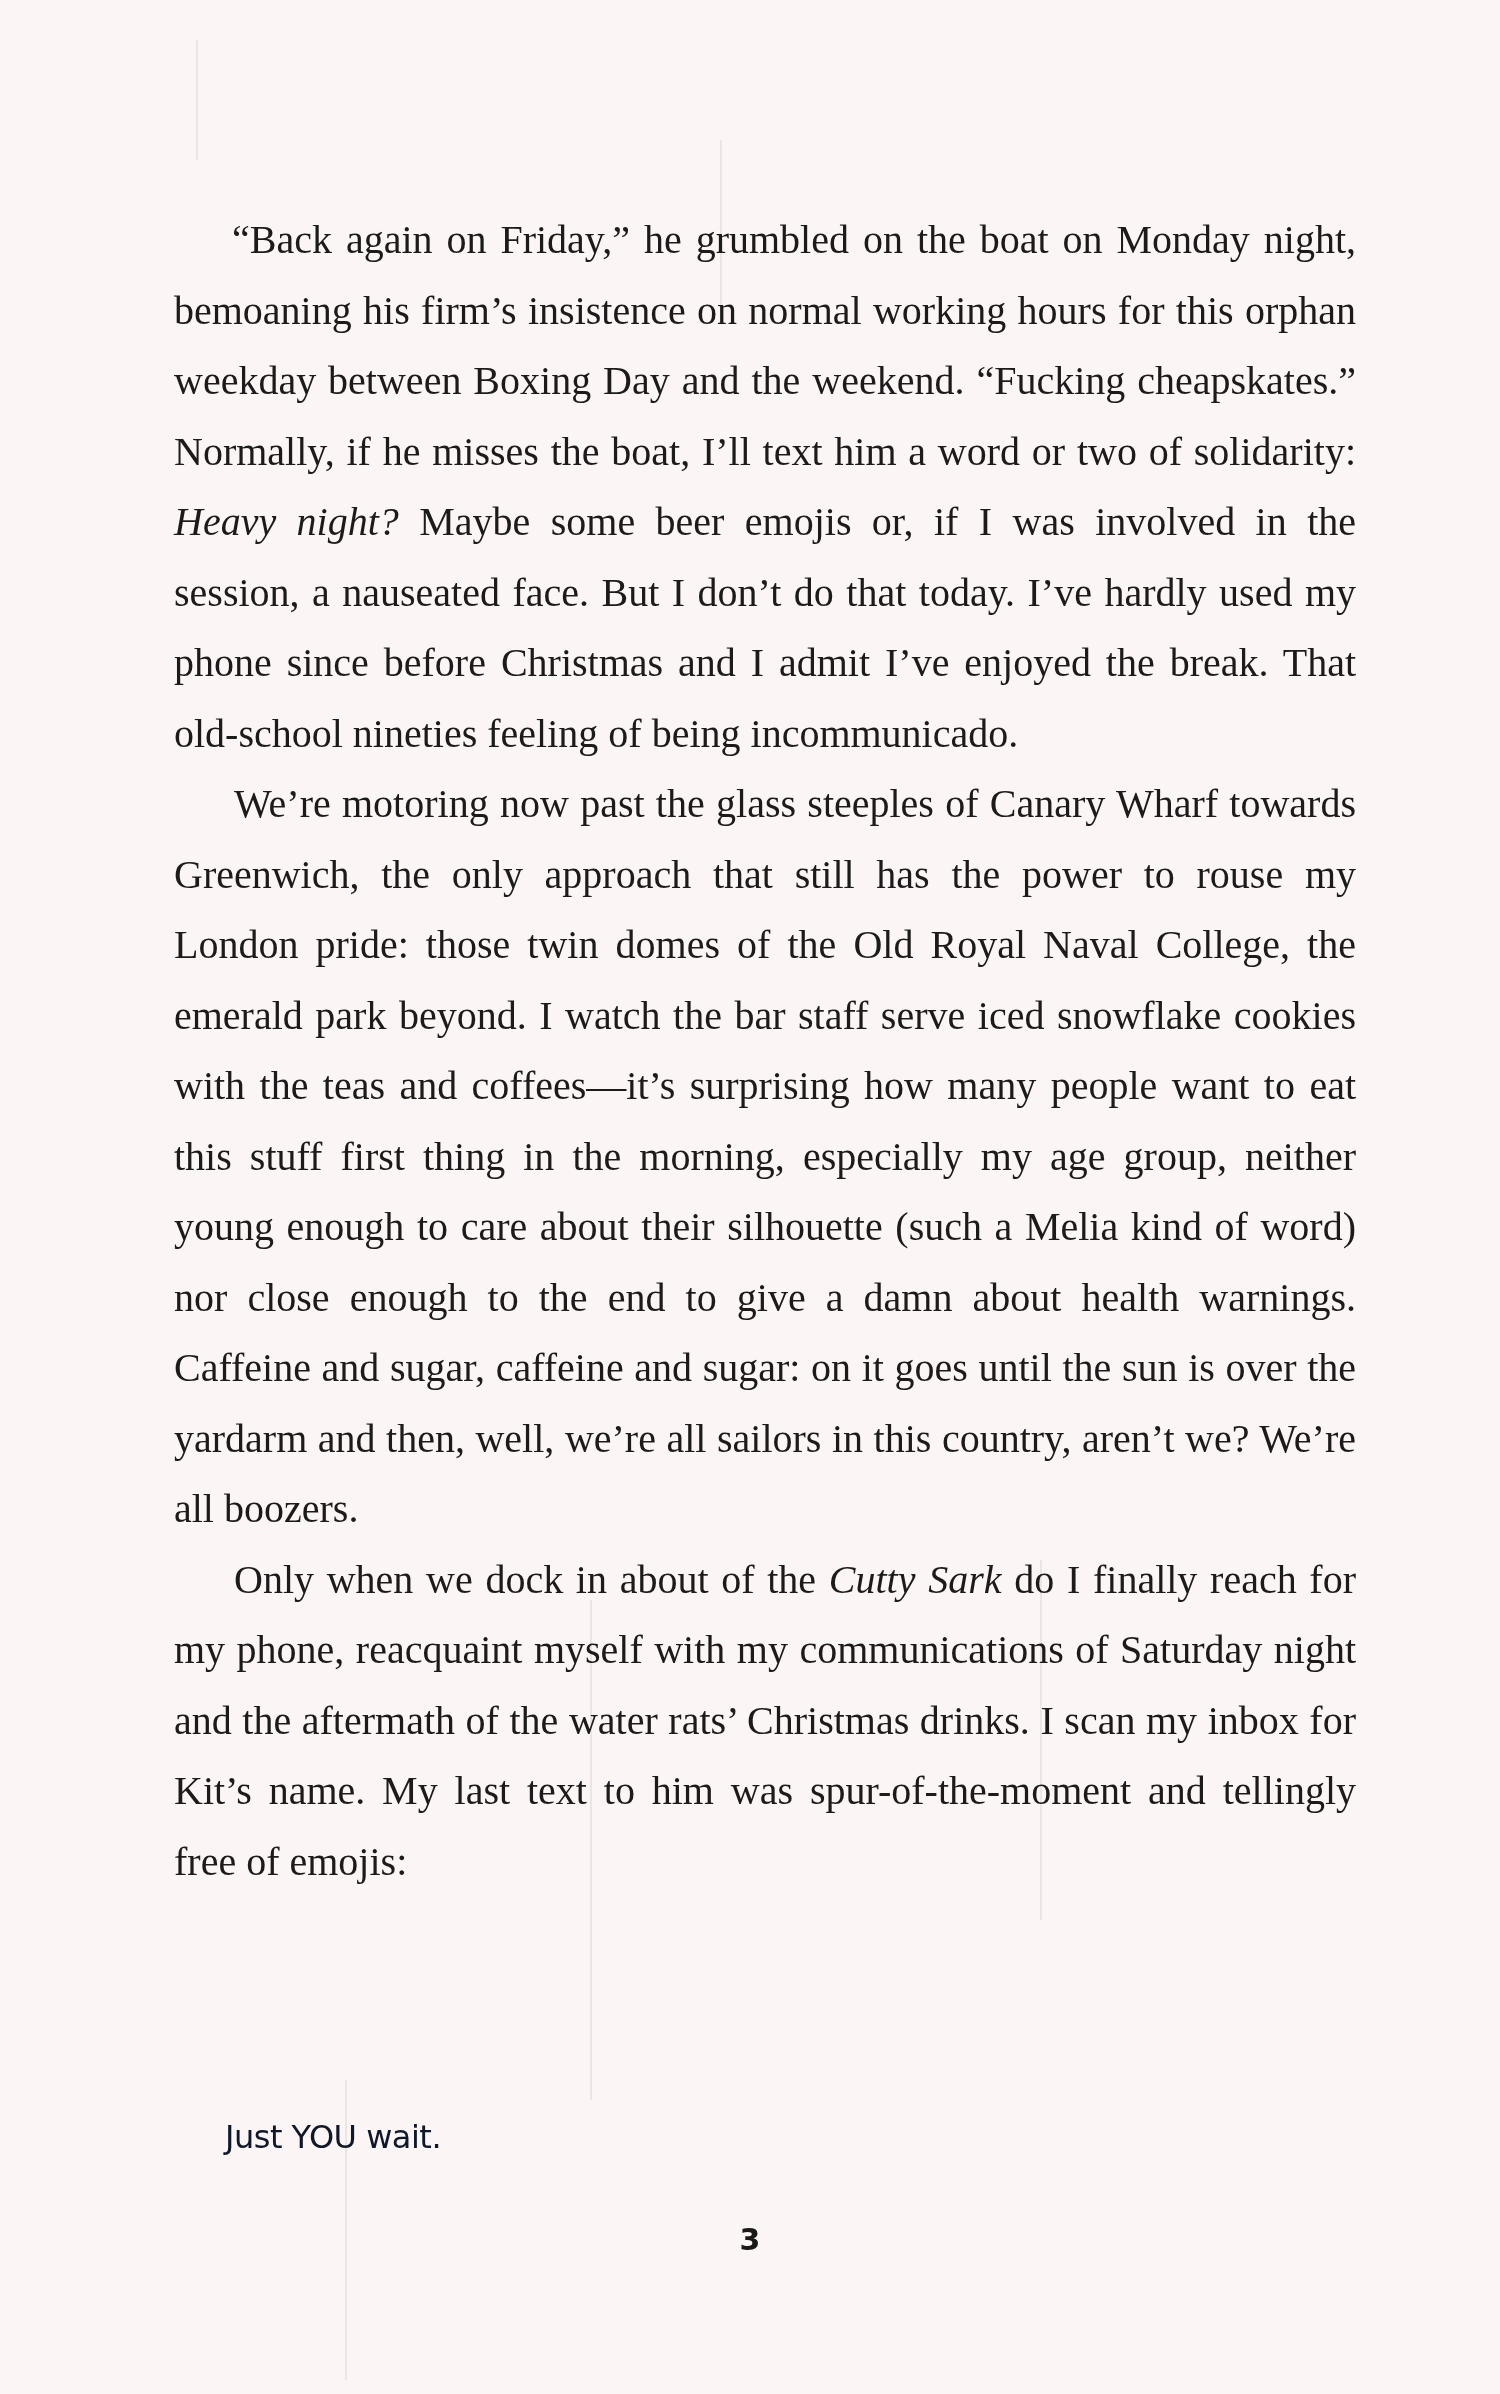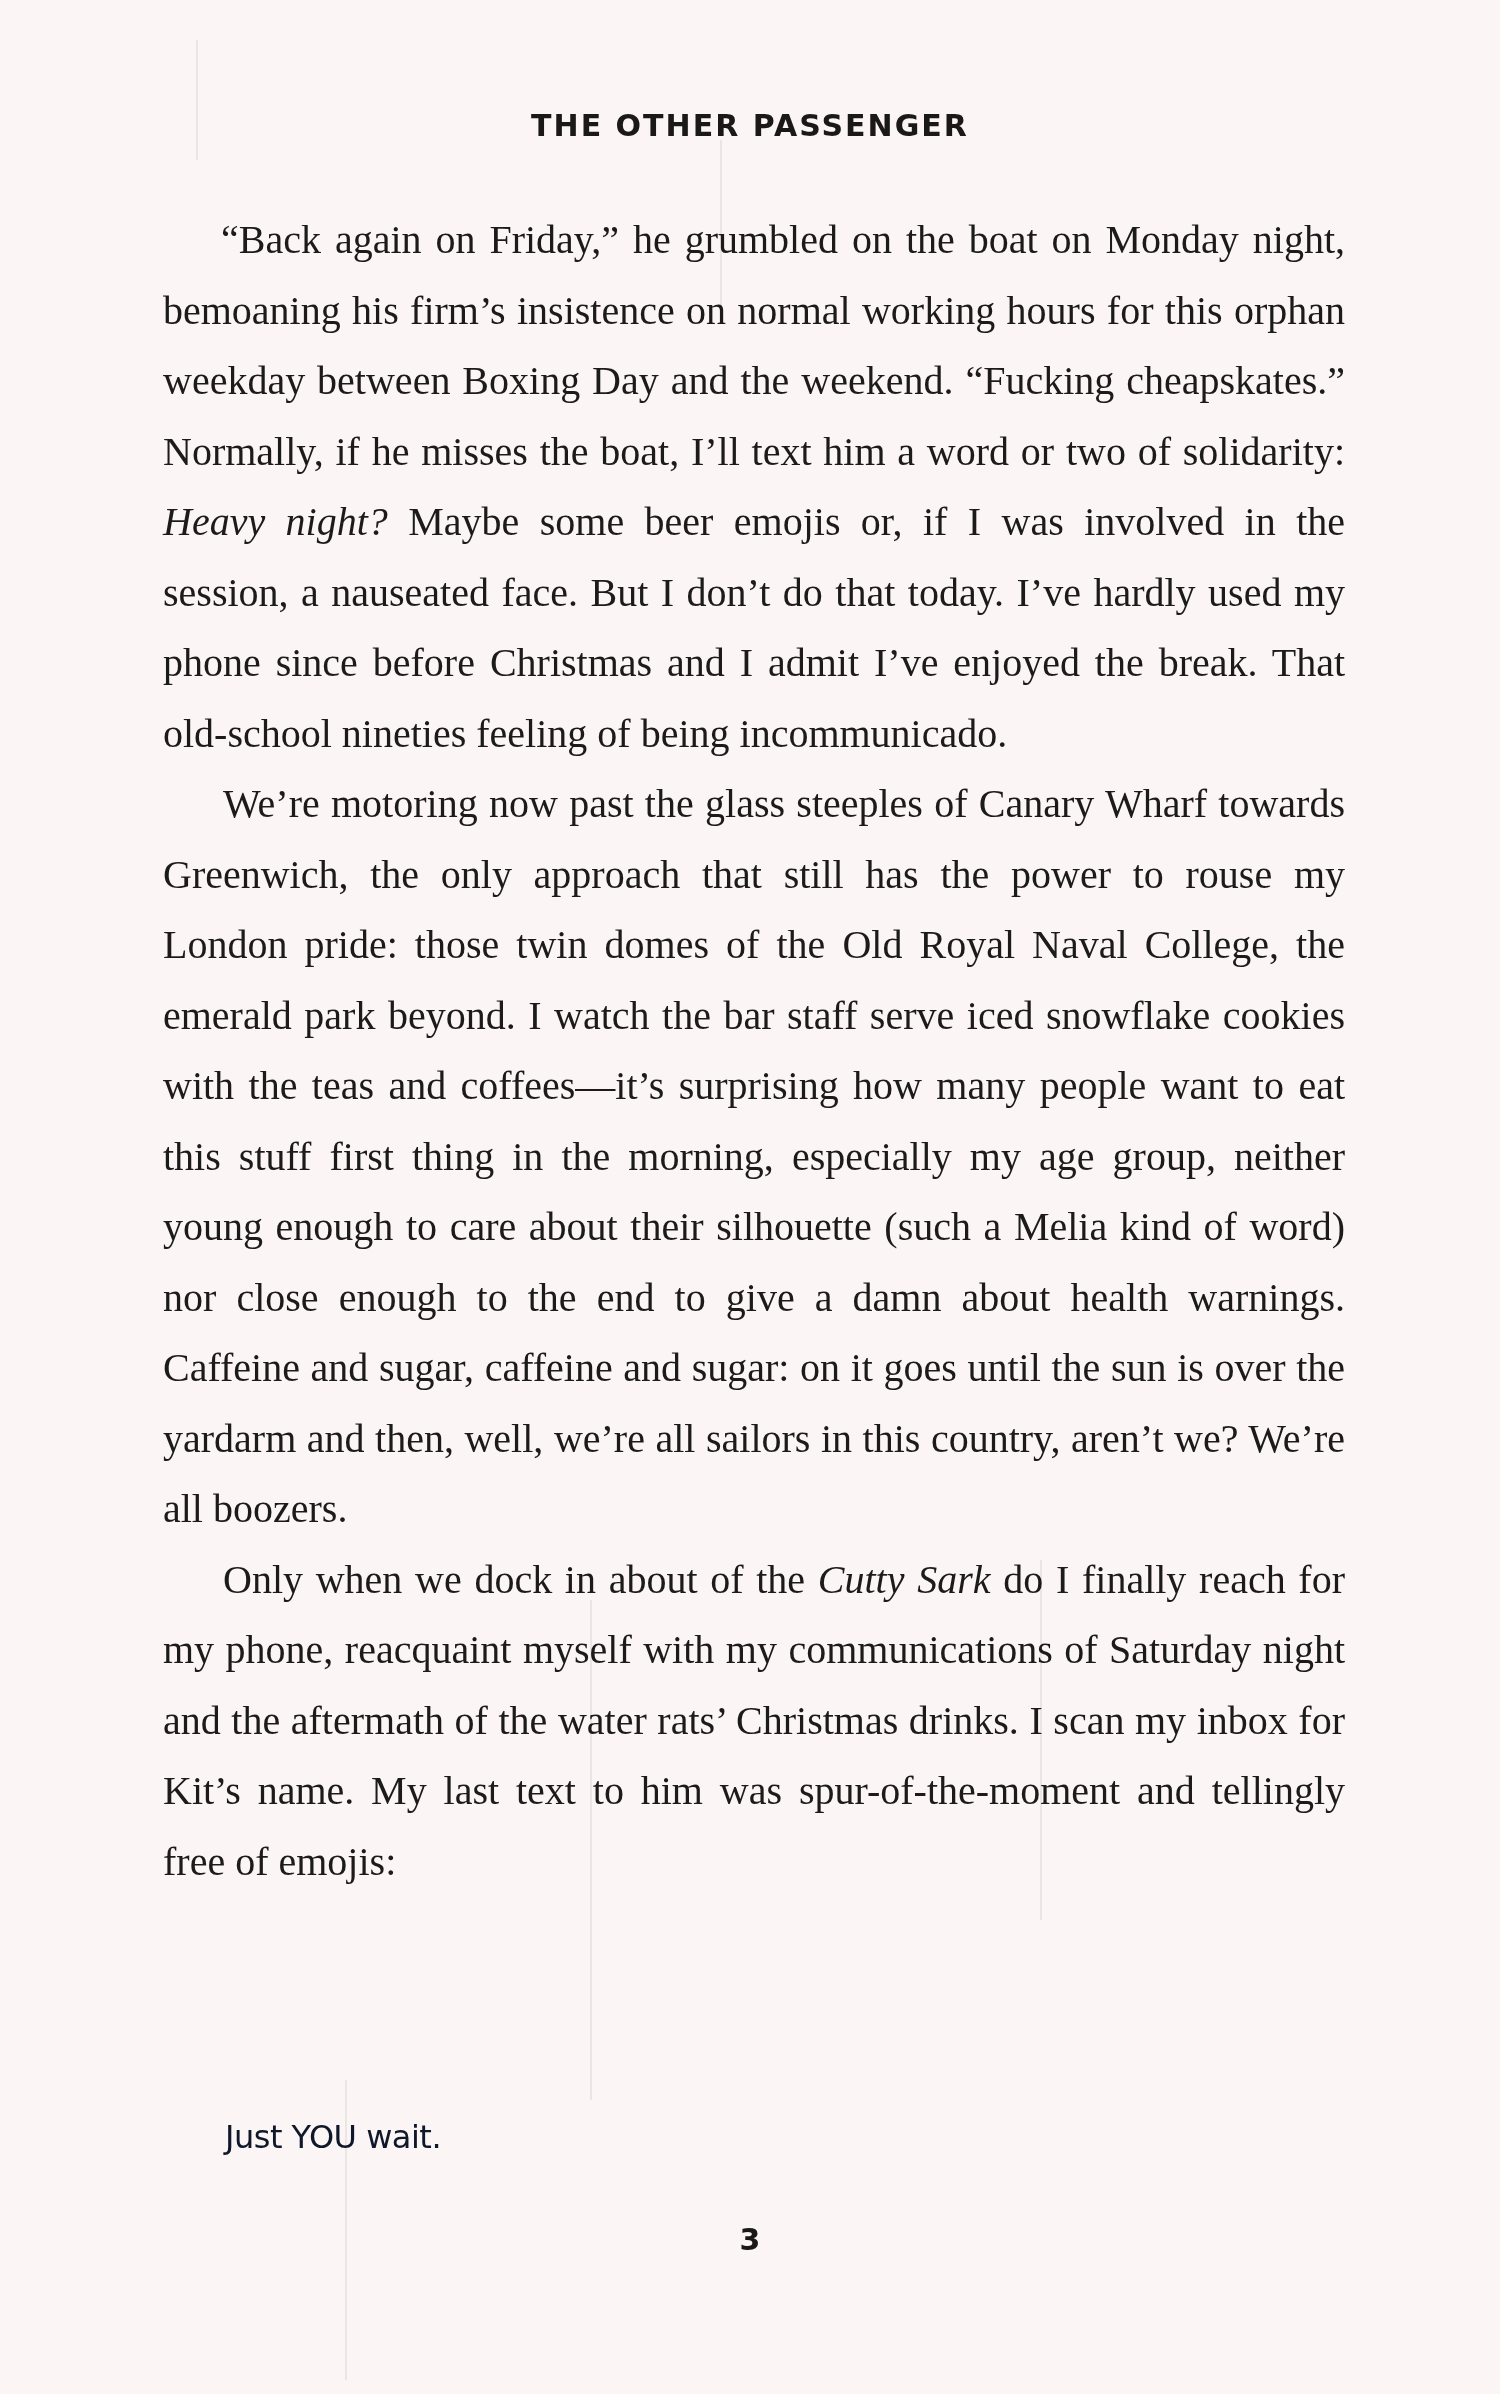--- a/index.html
+++ b/index.html
@@ -27,21 +27,21 @@
       width: 1500px;
       text-align: center;
       font-family: "DejaVu Sans", sans-serif;
       font-weight: bold;
       font-size: 30px;
       letter-spacing: 2px;
       color: #1a1818;
     }
     .body-text {
       position: absolute;
-      left: 163px;
+      left: 174px;
       top: 205px;
       width: 1182px;
       font-family: "Liberation Serif", serif;
       font-size: 40px;
       line-height: 70.5px;
       text-align: justify;
       color: #1c1a1a;
     }
     .body-text p {
       margin: 0;
@@ -78,21 +78,20 @@
 </head>
 <body>
 
 <div class="page">
   <div class="scan-mark" style="left:196px; top:40px; height:120px;"></div>
   <div class="scan-mark" style="left:720px; top:140px; height:180px;"></div>
   <div class="scan-mark" style="left:1040px; top:1560px; height:360px;"></div>
   <div class="scan-mark" style="left:590px; top:1600px; height:500px;"></div>
   <div class="scan-mark" style="left:345px; top:2080px; height:300px;"></div>
 
-  <div class="running-head">THE OTHER PASSENGER</div>
 
   <div class="body-text">
     <p class="first"><span>“Back again on Friday,” he grumbled on the boat on Monday night, bemoaning his firm’s insistence on normal working hours for this orphan weekday between Boxing Day and the weekend. “Fucking cheapskates.” Normally, if he misses the boat, I’ll text him a word or two of solidarity: </span><em>Heavy night?</em><span> Maybe some beer emojis or, if I was involved in the session, a nauseated face. But I don’t do that today. I’ve hardly used my phone since before Christmas and I admit I’ve enjoyed the break. That old-school nineties feeling of being incommunicado.</span></p>
     <p><span>We’re motoring now past the glass steeples of Canary Wharf towards Greenwich, the only approach that still has the power to rouse my London pride: those twin domes of the Old Royal Naval College, the emerald park beyond. I watch the bar staff serve iced snowflake cookies with the teas and coffees—it’s surprising how many people want to eat this stuff first thing in the morning, especially my age group, neither young enough to care about their silhouette (such a Melia kind of word) nor close enough to the end to give a damn about health warnings. Caffeine and sugar, caffeine and sugar: on it goes until the sun is over the yardarm and then, well, we’re all sailors in this country, aren’t we? We’re all boozers.</span></p>
     <p><span>Only when we dock in about of the </span><em>Cutty Sark</em><span> do I finally reach for my phone, reacquaint myself with my communications of Saturday night and the aftermath of the water rats’ Christmas drinks. I scan my inbox for Kit’s name. My last text to him was spur-of-the-moment and tellingly free of emojis:</span></p>
   </div>
 
   <div class="text-msg">Just YOU wait.</div>
 
   <div class="folio">3</div>

